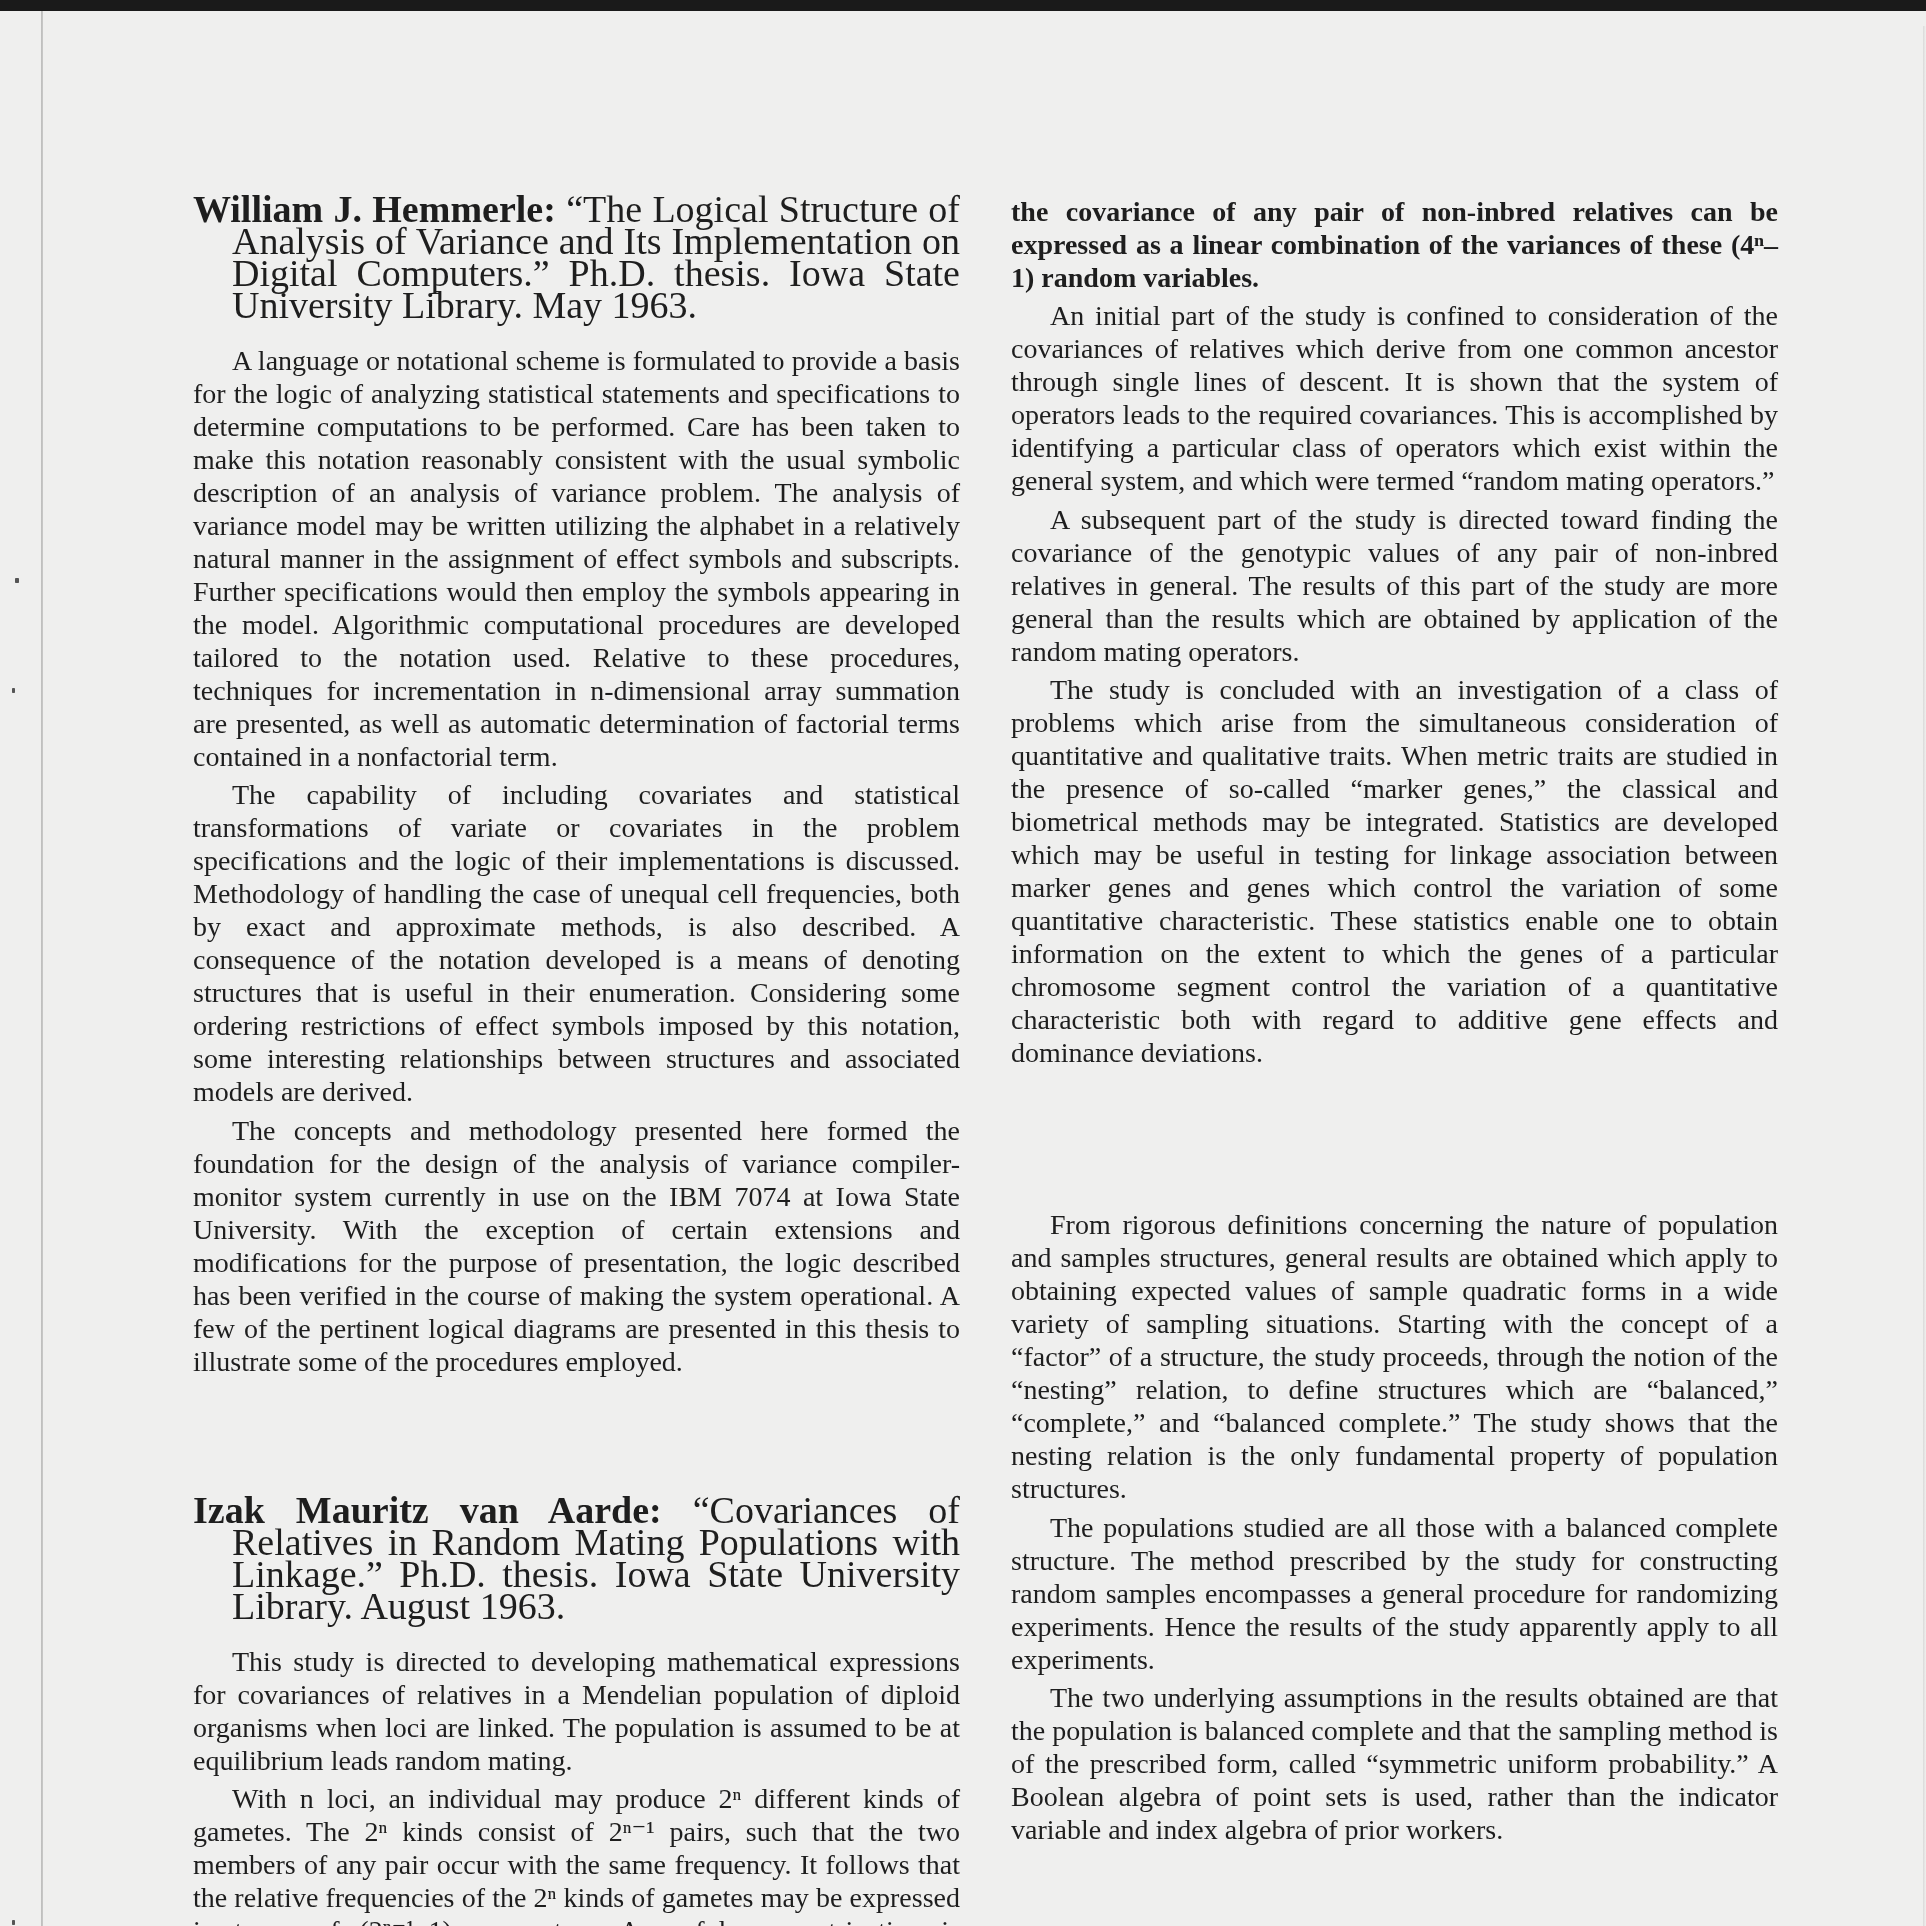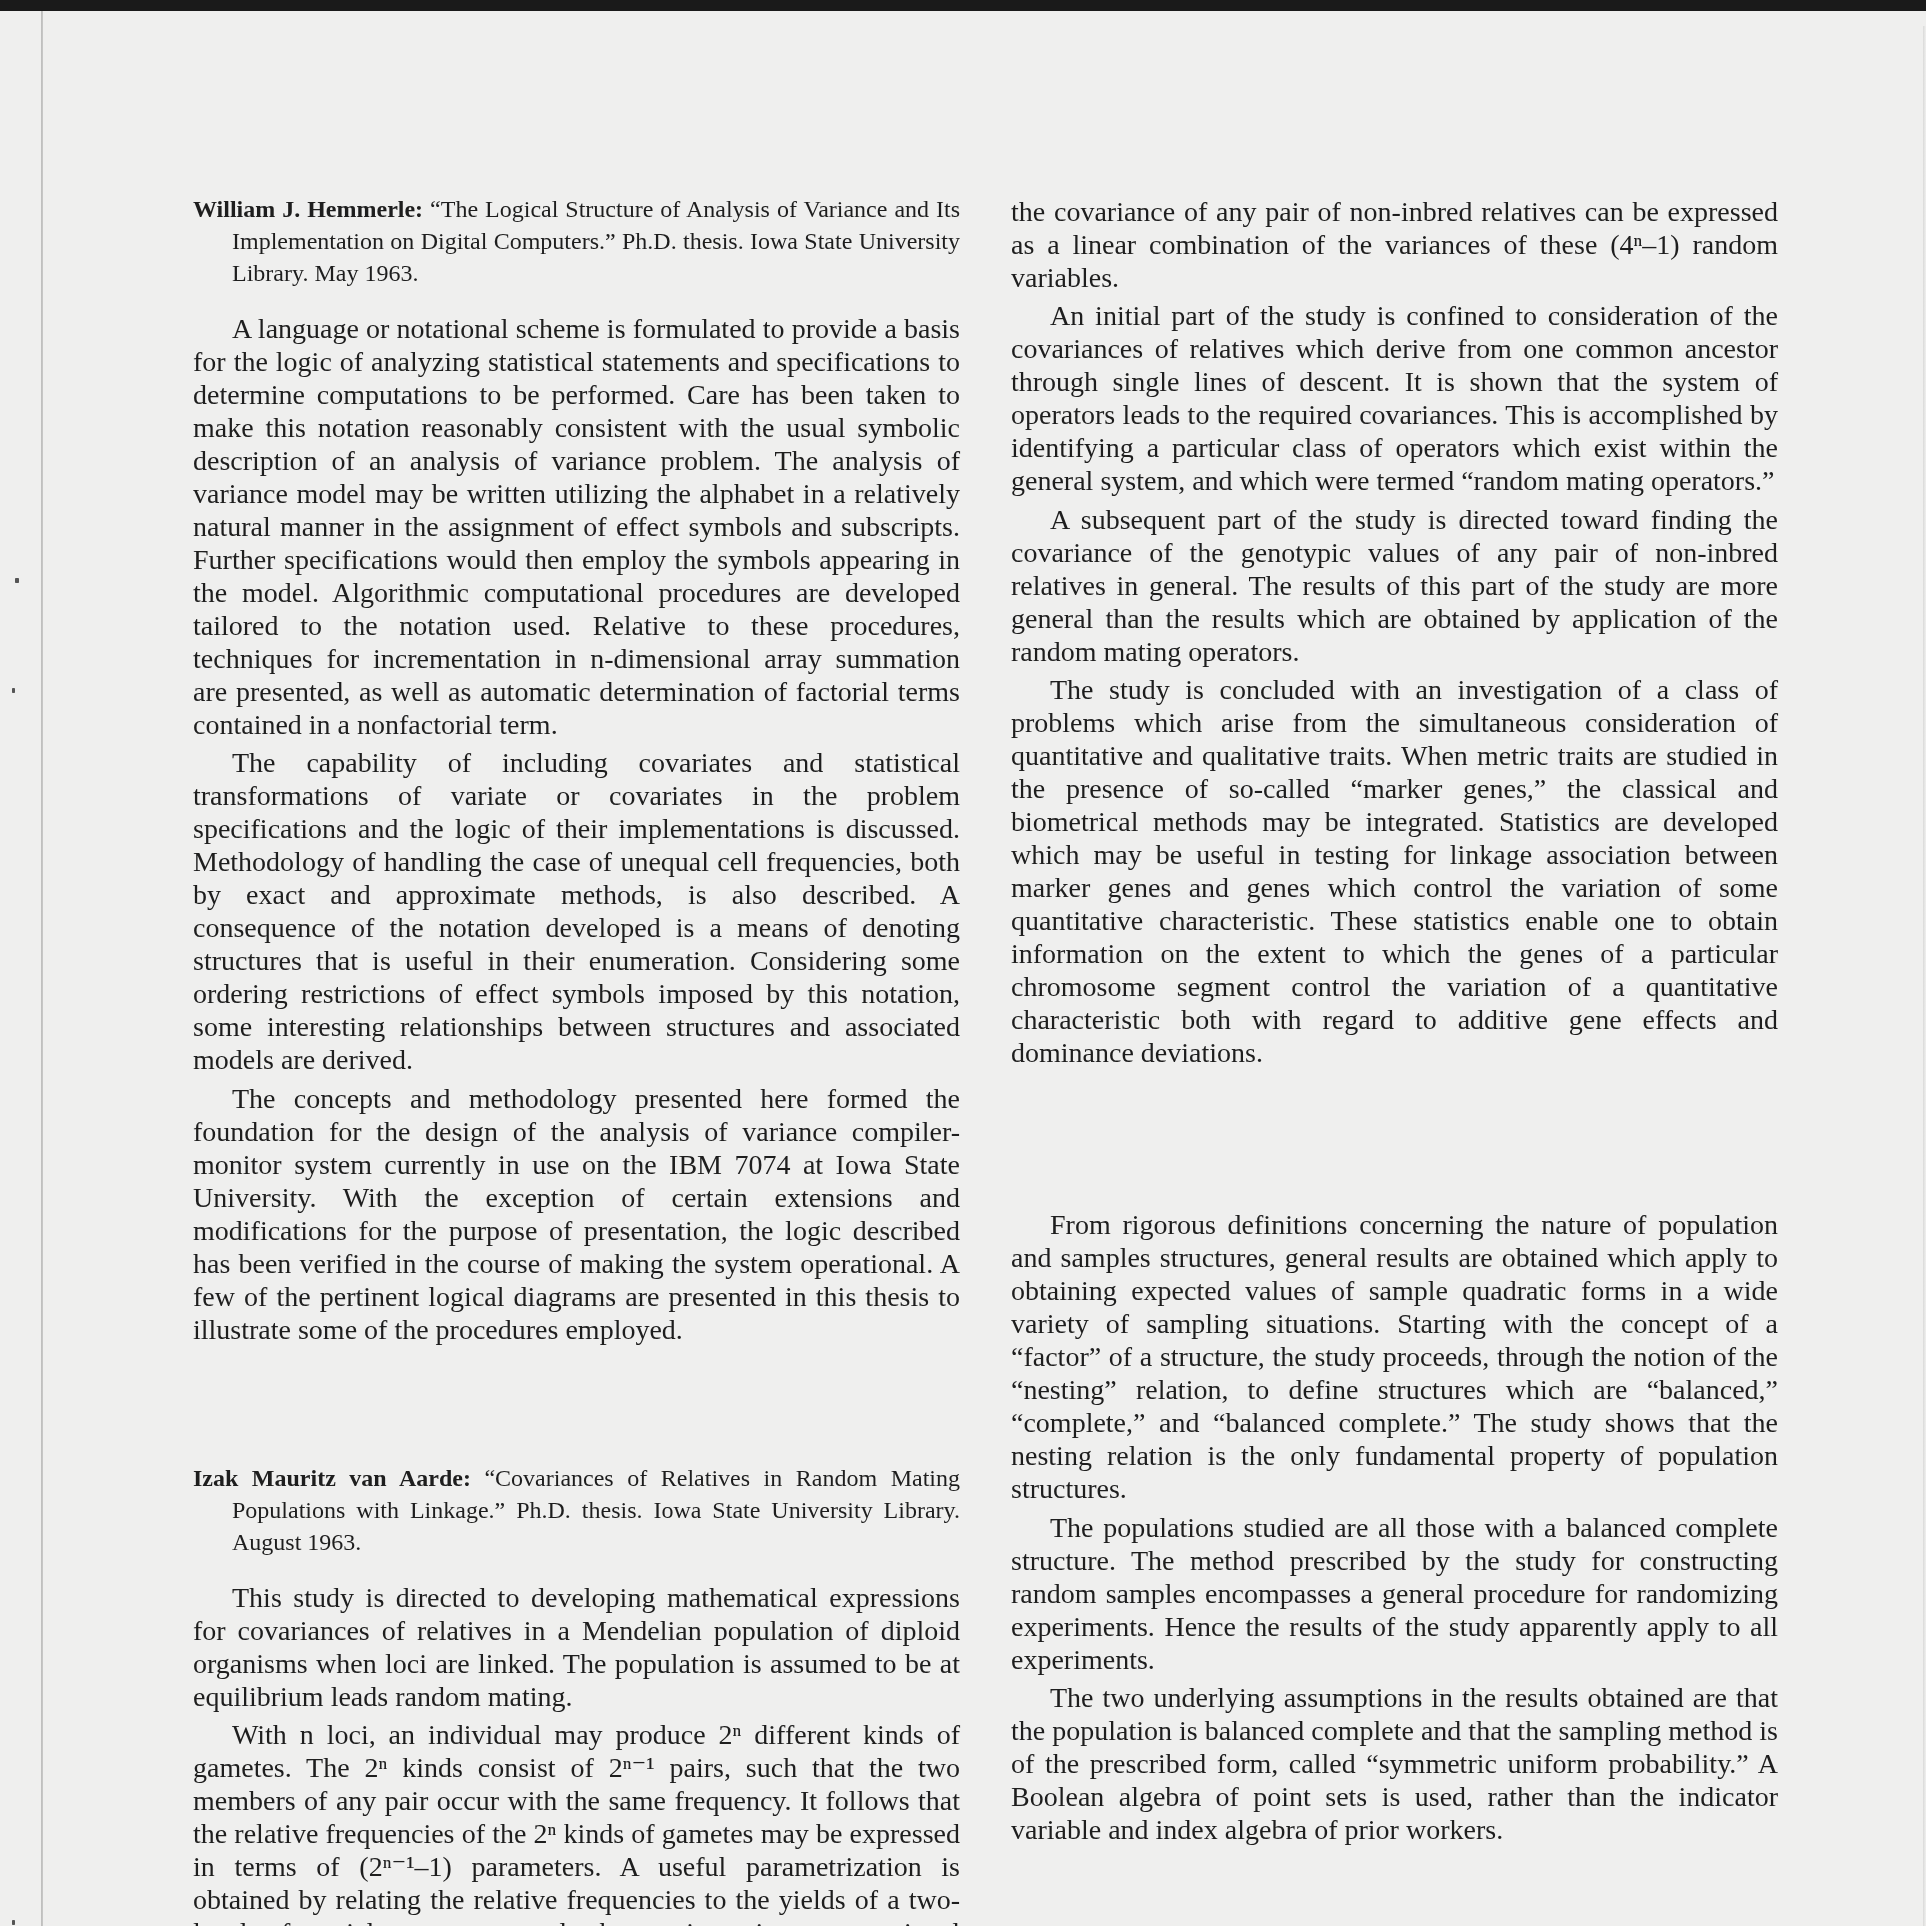--- a/index.html
+++ b/index.html
@@ -23,28 +23,28 @@
   }
   .column {
     position: absolute; top: 0; width: 767px;
     font-size: 28px; line-height: 33px;
     text-align: justify;
   }
   .col-left { left: 193px; top: 193px; }
   .col-right { left: 1011px; top: 195px; }
   .entry-head {
     margin: 0; padding-left: 39px; text-indent: -39px;
-    font-size: 24px; line-height: 32px;
+    font-size: 38px; line-height: 32px;
   }
   .entry-head .author { font-weight: bold; }
   .para { margin: 0; text-indent: 39px; }
   .gap-small { height: 23px; }
   .gap-para { height: 5.4px; }
   .gap-entry { height: 116px; }
-  .cont { margin: 0; text-indent: 0; }
+  .cont { margin: 0; text-indent: 0; font-weight: bold; }
   .margin-mark { position: absolute; width: 3.9px; height: 5.4px; background: #555; border-radius: 0.8px; }
 </style>
 </head>
 <body>
 
 <div class="page">
   <div class="gutter-line"></div>
   <div class="page-edge"></div>
 </div>
 

